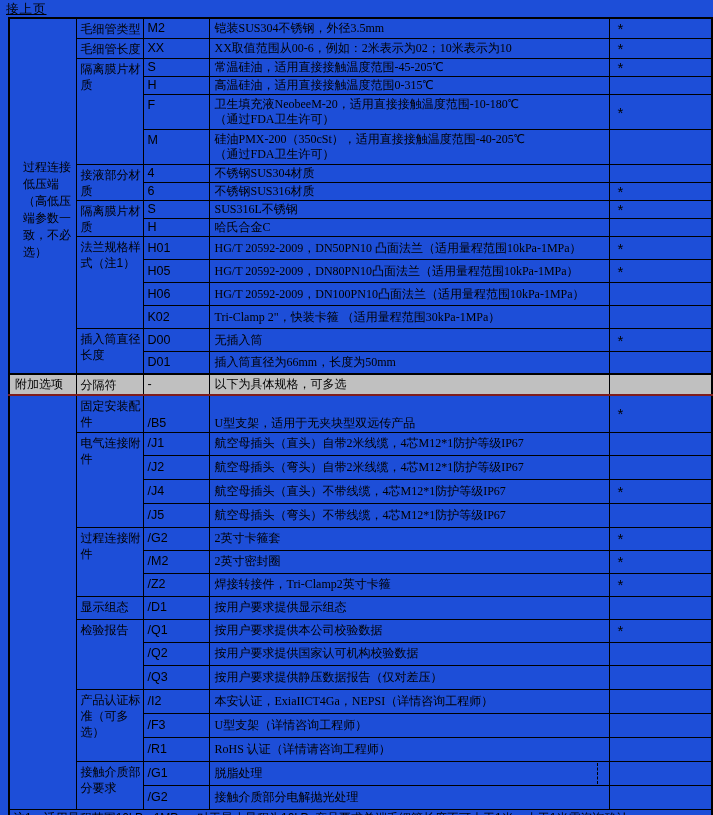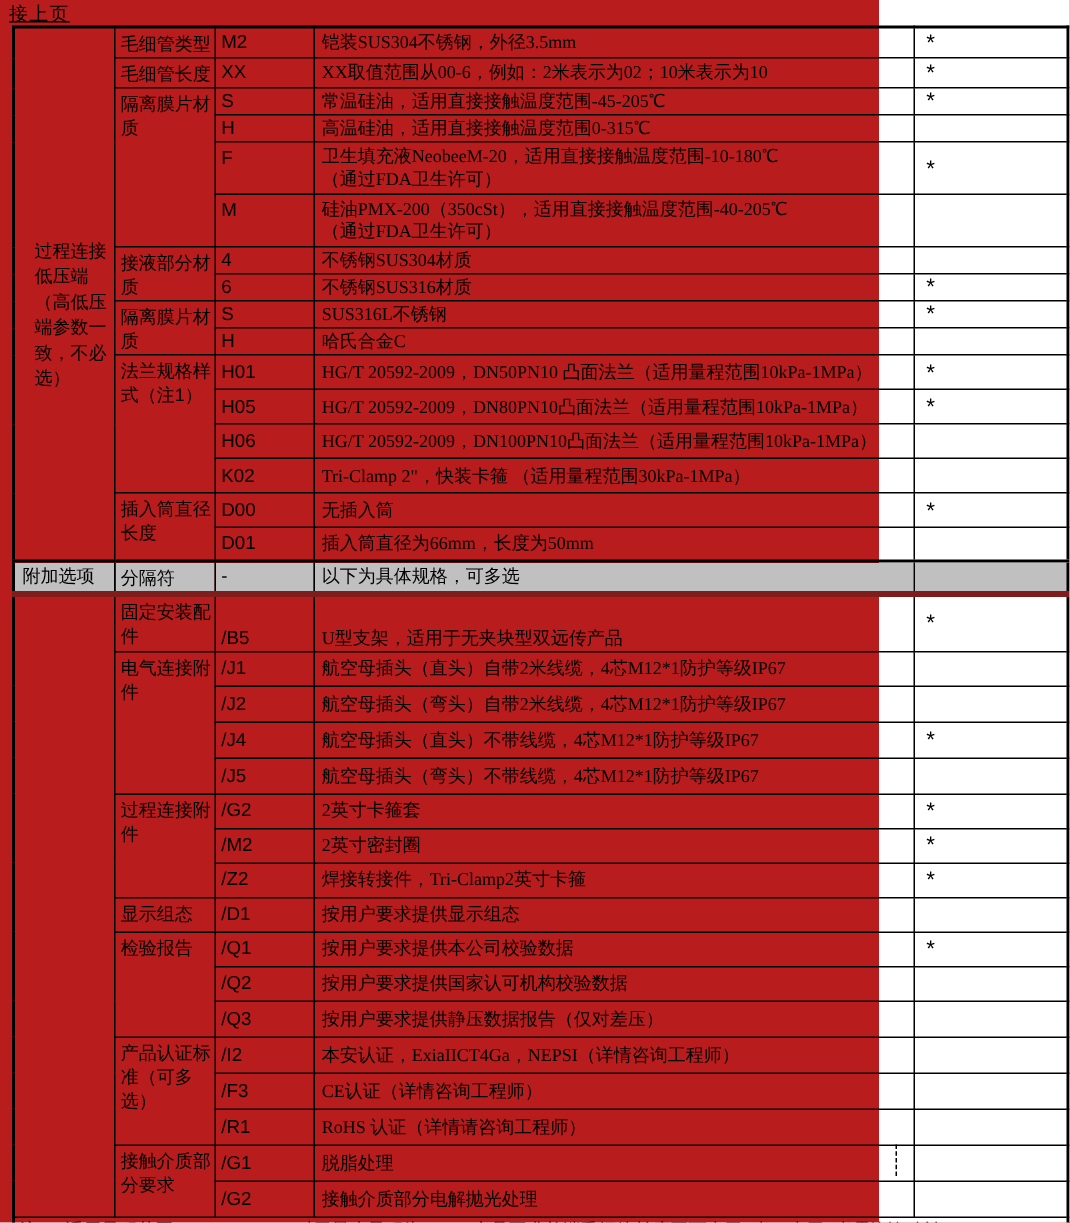--- a/index.html
+++ b/index.html
@@ -1,32 +1,32 @@
 <!DOCTYPE html>
 <html style="--separator-bg: #c0c0c0; --border: #000000;"><head>
 <meta charset="utf-8">
 <style>
   html,body{margin:0;padding:0;background:#fff;}
-  .page{position:relative;width:586px;height:815px;background:#b91c1c;color:#000;
+  .page{position:relative;width:713px;height:815px;background:#1d4ed8;color:#000;
         font-family:"Liberation Sans","DejaVu Sans",sans-serif;}
   .continued{position:absolute;left:6px;top:1px;font-size:12.5px;
              text-decoration:underline;letter-spacing:1px;}
   table.spec{position:absolute;left:8px;top:17px;width:703px;
              border-collapse:collapse;table-layout:fixed;
              border:2px solid #000;}
   td{border:1px solid #000;font-size:12px;line-height:15px;
      padding:1px 3px 1px 4px;vertical-align:middle;overflow:hidden;}
   td.grp{vertical-align:middle;padding:30px 2px 2px 13px;line-height:17px;}
   td.grp2{padding:2px 2px 2px 5px;vertical-align:top;}
   td.lbl{vertical-align:top;padding:2px 1px 1px 4px;line-height:16px;}
   td.code{vertical-align:middle;padding-left:4px;font-size:12.5px;}
   td.desc{vertical-align:middle;padding-left:5px;white-space:pre-line;font-family:Liberation Serif, serif;}
   td.star{vertical-align:middle;padding-left:8px;font-size:15px;}
   tr.sep td{background:var(--separator-bg,#c0c0c0);
-            border-top:2px solid #000;border-bottom:4px solid #7f1d1d;}
+            border-top:2px solid #000;border-bottom:2px solid #7f1d1d;}
   td.note{padding-left:3px;font-size:12px;}
   .h16{height:16px}.h17{height:17px}.h18{height:18px}.h19{height:19px}
   .h20{height:20px}.h22{height:22px}.h23{height:23px}.h24{height:24px}
   .h34{height:34px}.h35{height:35px}
   .pagebreak{position:absolute;left:597px;top:763px;height:21px;width:0;
              border-left:1px dashed #000;}
 </style>
 </head>
 <body>
 
@@ -206,21 +206,21 @@
       <td class="star"></td>
     </tr>
     <tr class="h24">
       <td class="lbl" rowspan="3">产品认证标准（可多选）</td>
       <td class="code">/I2</td>
       <td class="desc">本安认证，ExiaIICT4Ga，NEPSI（详情咨询工程师）</td>
       <td class="star"></td>
     </tr>
     <tr class="h24">
       <td class="code">/F3</td>
-      <td class="desc">CE认证（详情咨询工程师）</td>
+      <td class="desc">U型支架（详情咨询工程师）</td>
       <td class="star"></td>
     </tr>
     <tr class="h24">
       <td class="code">/R1</td>
       <td class="desc">RoHS 认证（详情请咨询工程师）</td>
       <td class="star"></td>
     </tr>
     <tr class="h24">
       <td class="lbl" rowspan="2">接触介质部分要求</td>
       <td class="code">/G1</td>

